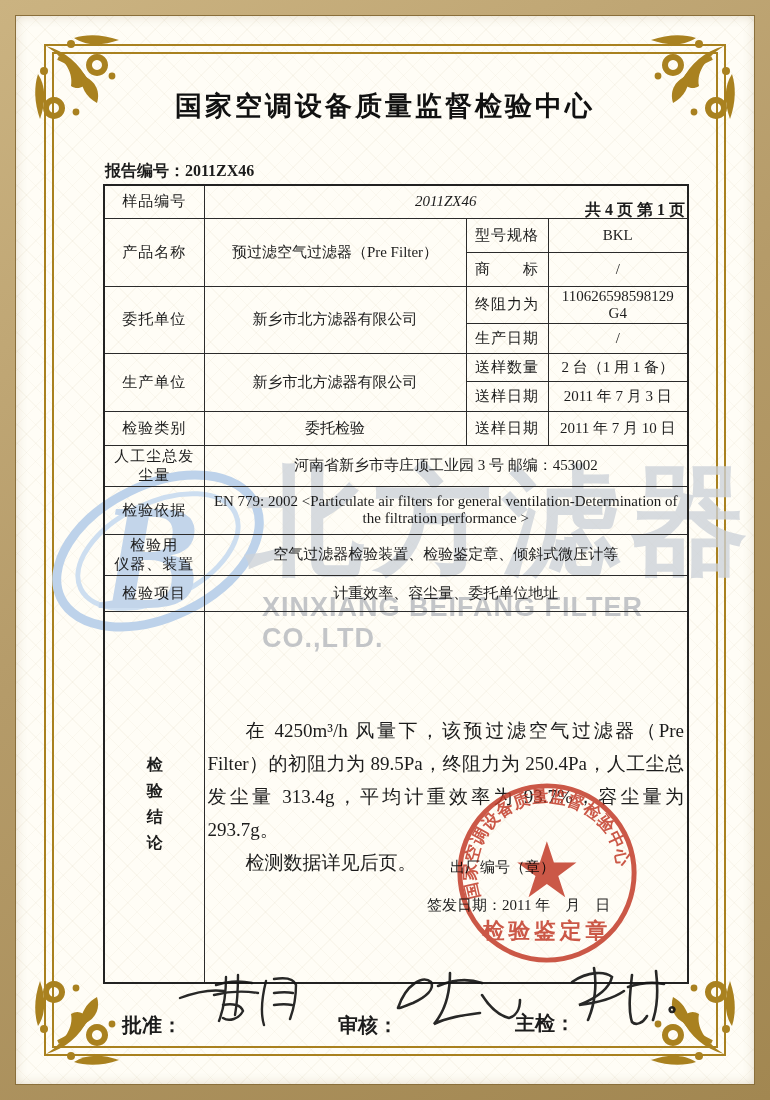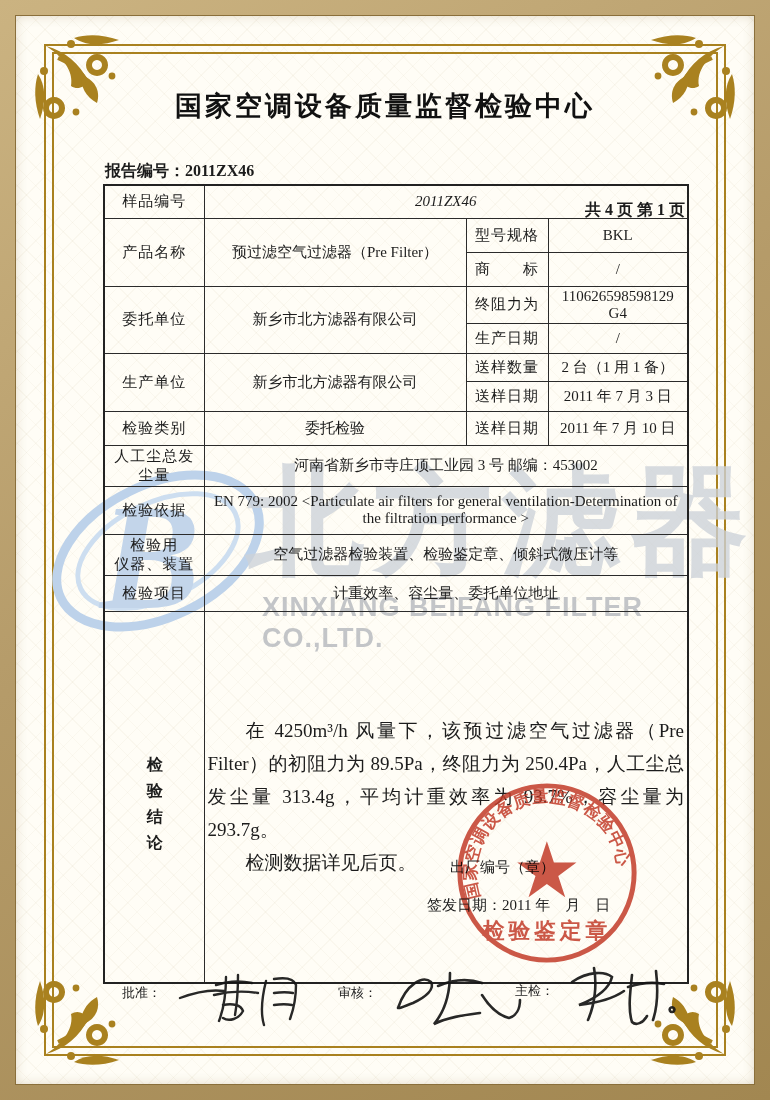--- a/index.html
+++ b/index.html
@@ -71,21 +71,21 @@
     font-size:16px;font-weight:600;
   }
 
   .extras{position:absolute;inset:0;z-index:5;pointer-events:none;}
   .seal-line{position:absolute;left:450px;top:858px;font-size:15px;}
   .issue-line{position:absolute;left:427px;top:896px;font-size:15px;}
   .stamp{position:absolute;left:448px;top:774px;width:198px;height:198px;
          opacity:.85;mix-blend-mode:multiply;}
 
   .footer{position:absolute;left:0;right:0;top:976px;z-index:4;}
-  .sig-group{position:absolute;font-size:13px;font-weight:400;}
+  .sig-group{position:absolute;font-size:20px;font-weight:700;margin-top:28px;}
   .sig-svg{position:absolute;}
 </style>
 </head>
 <body>
 
 <div class="sheet">
 
   <svg width="0" height="0" style="position:absolute">
     <defs>
       <g id="corner-orn" fill="#a9811f">

